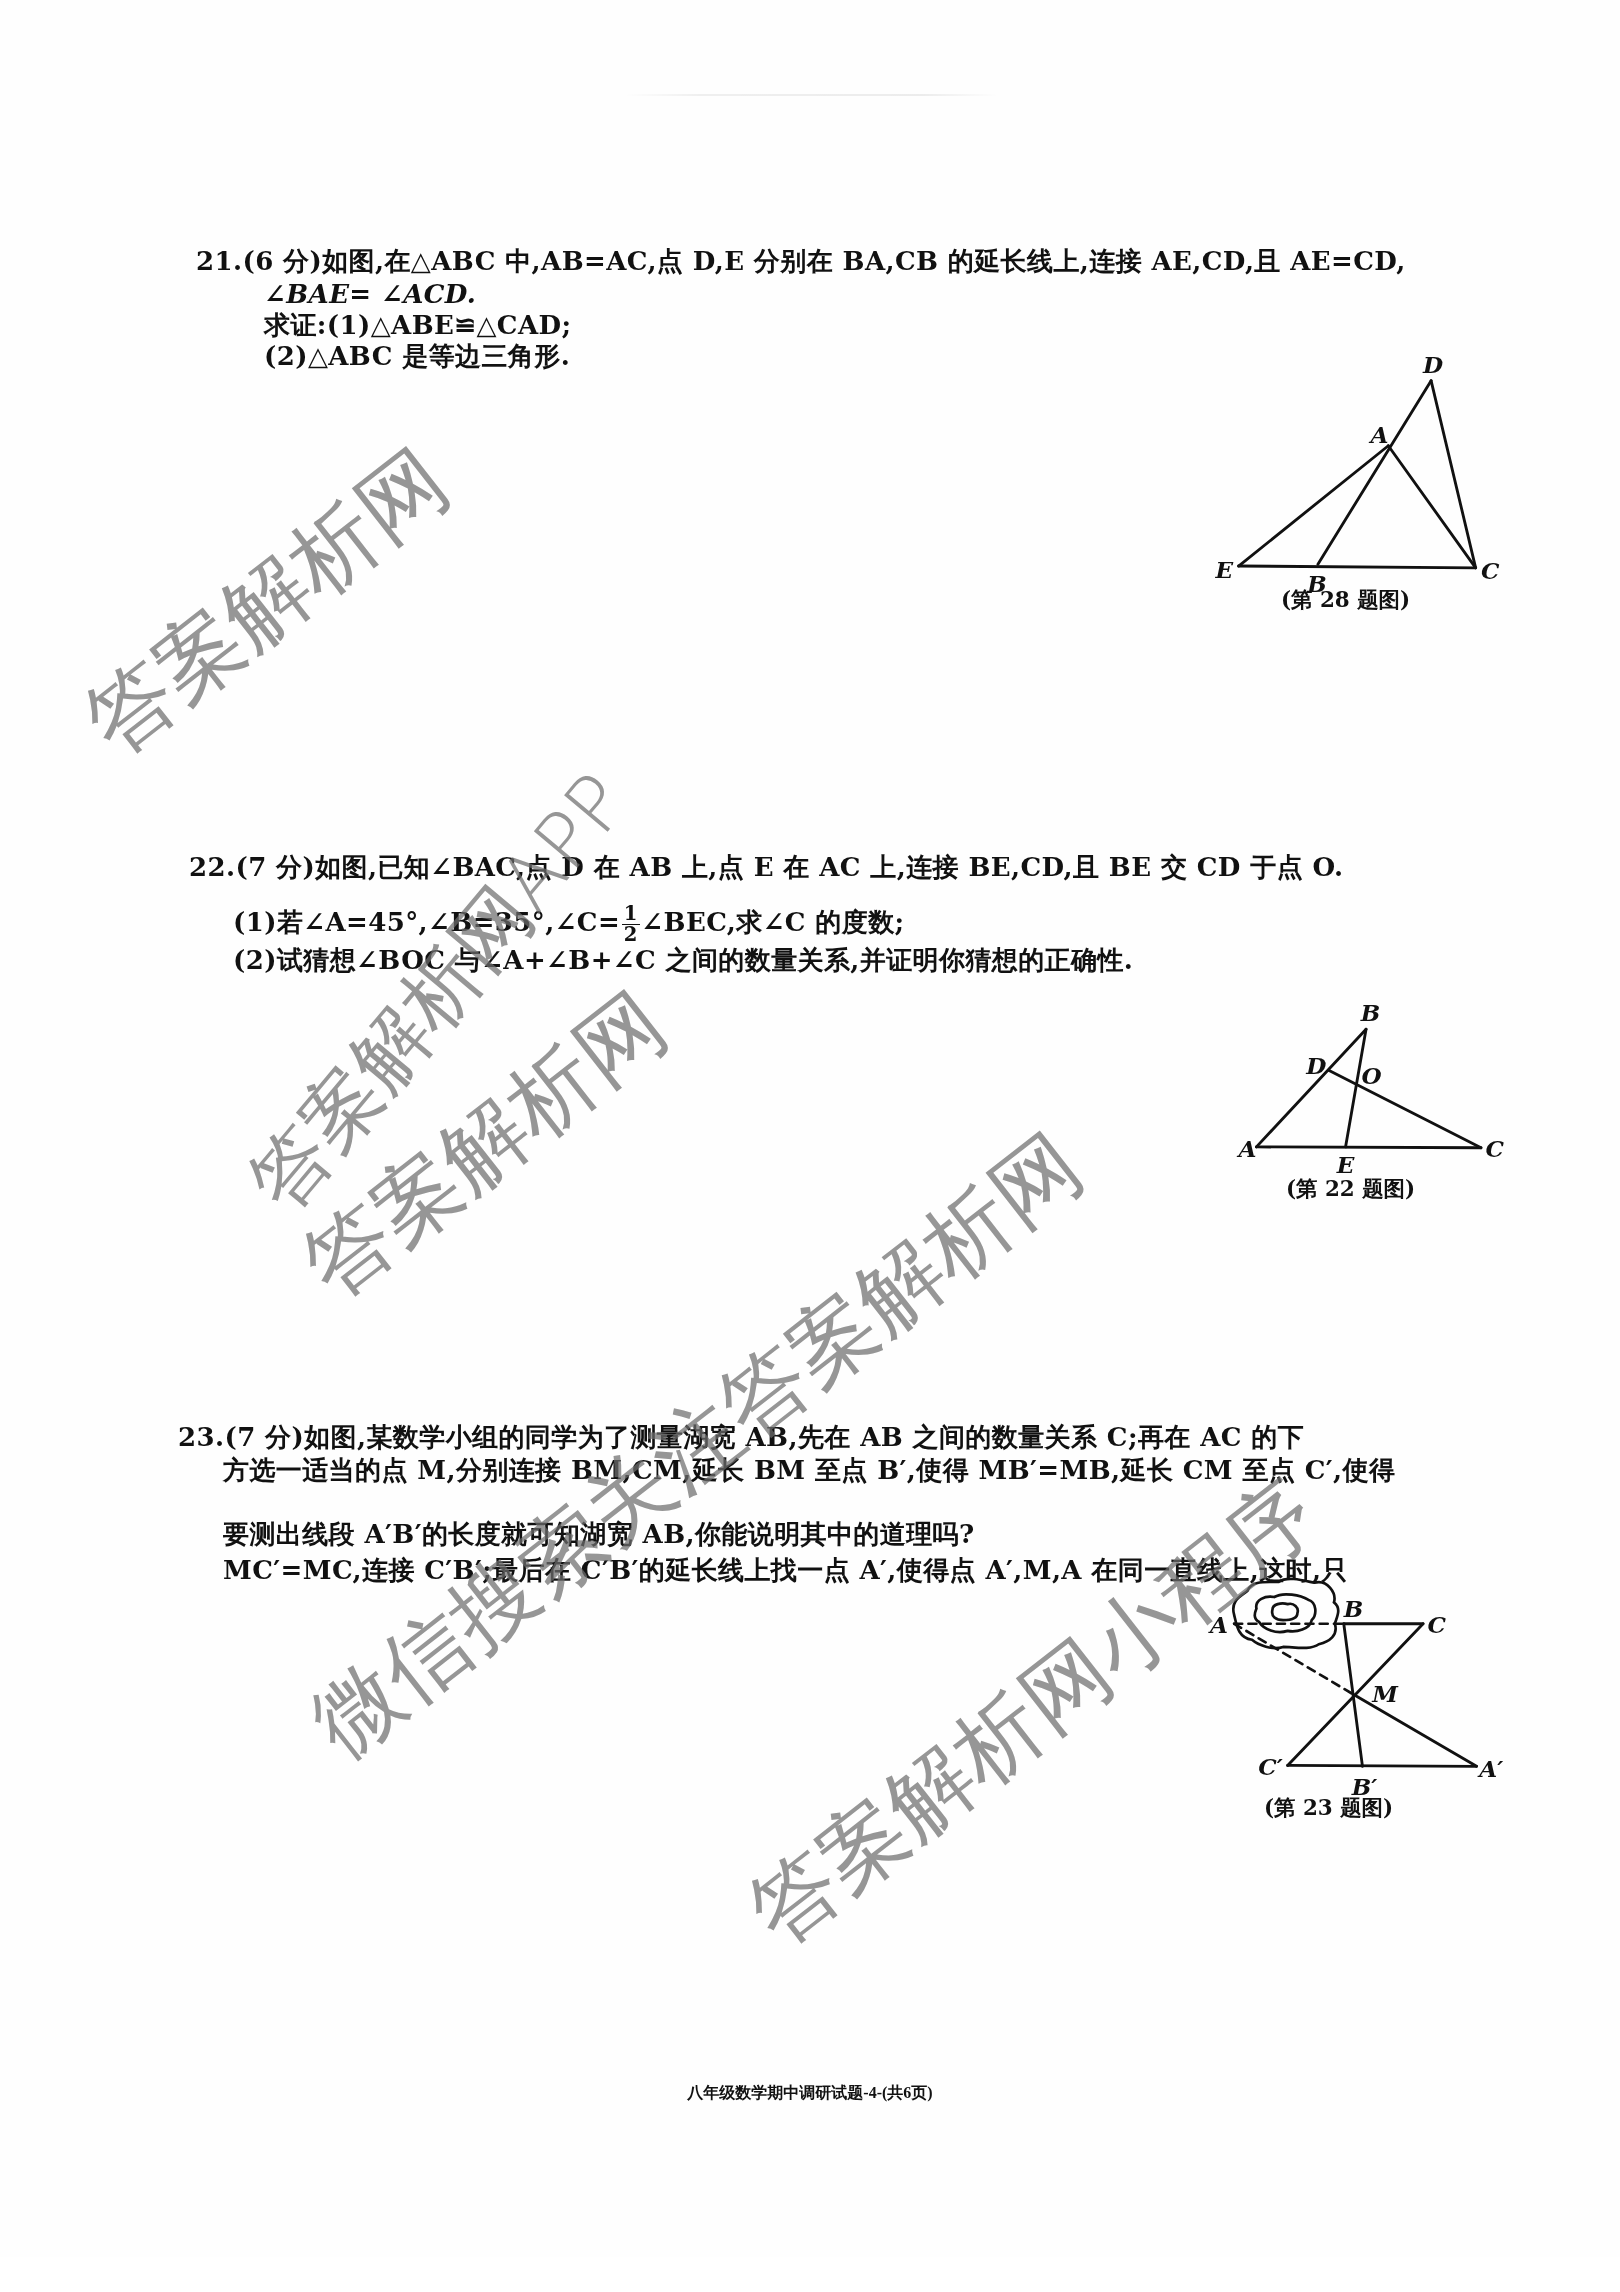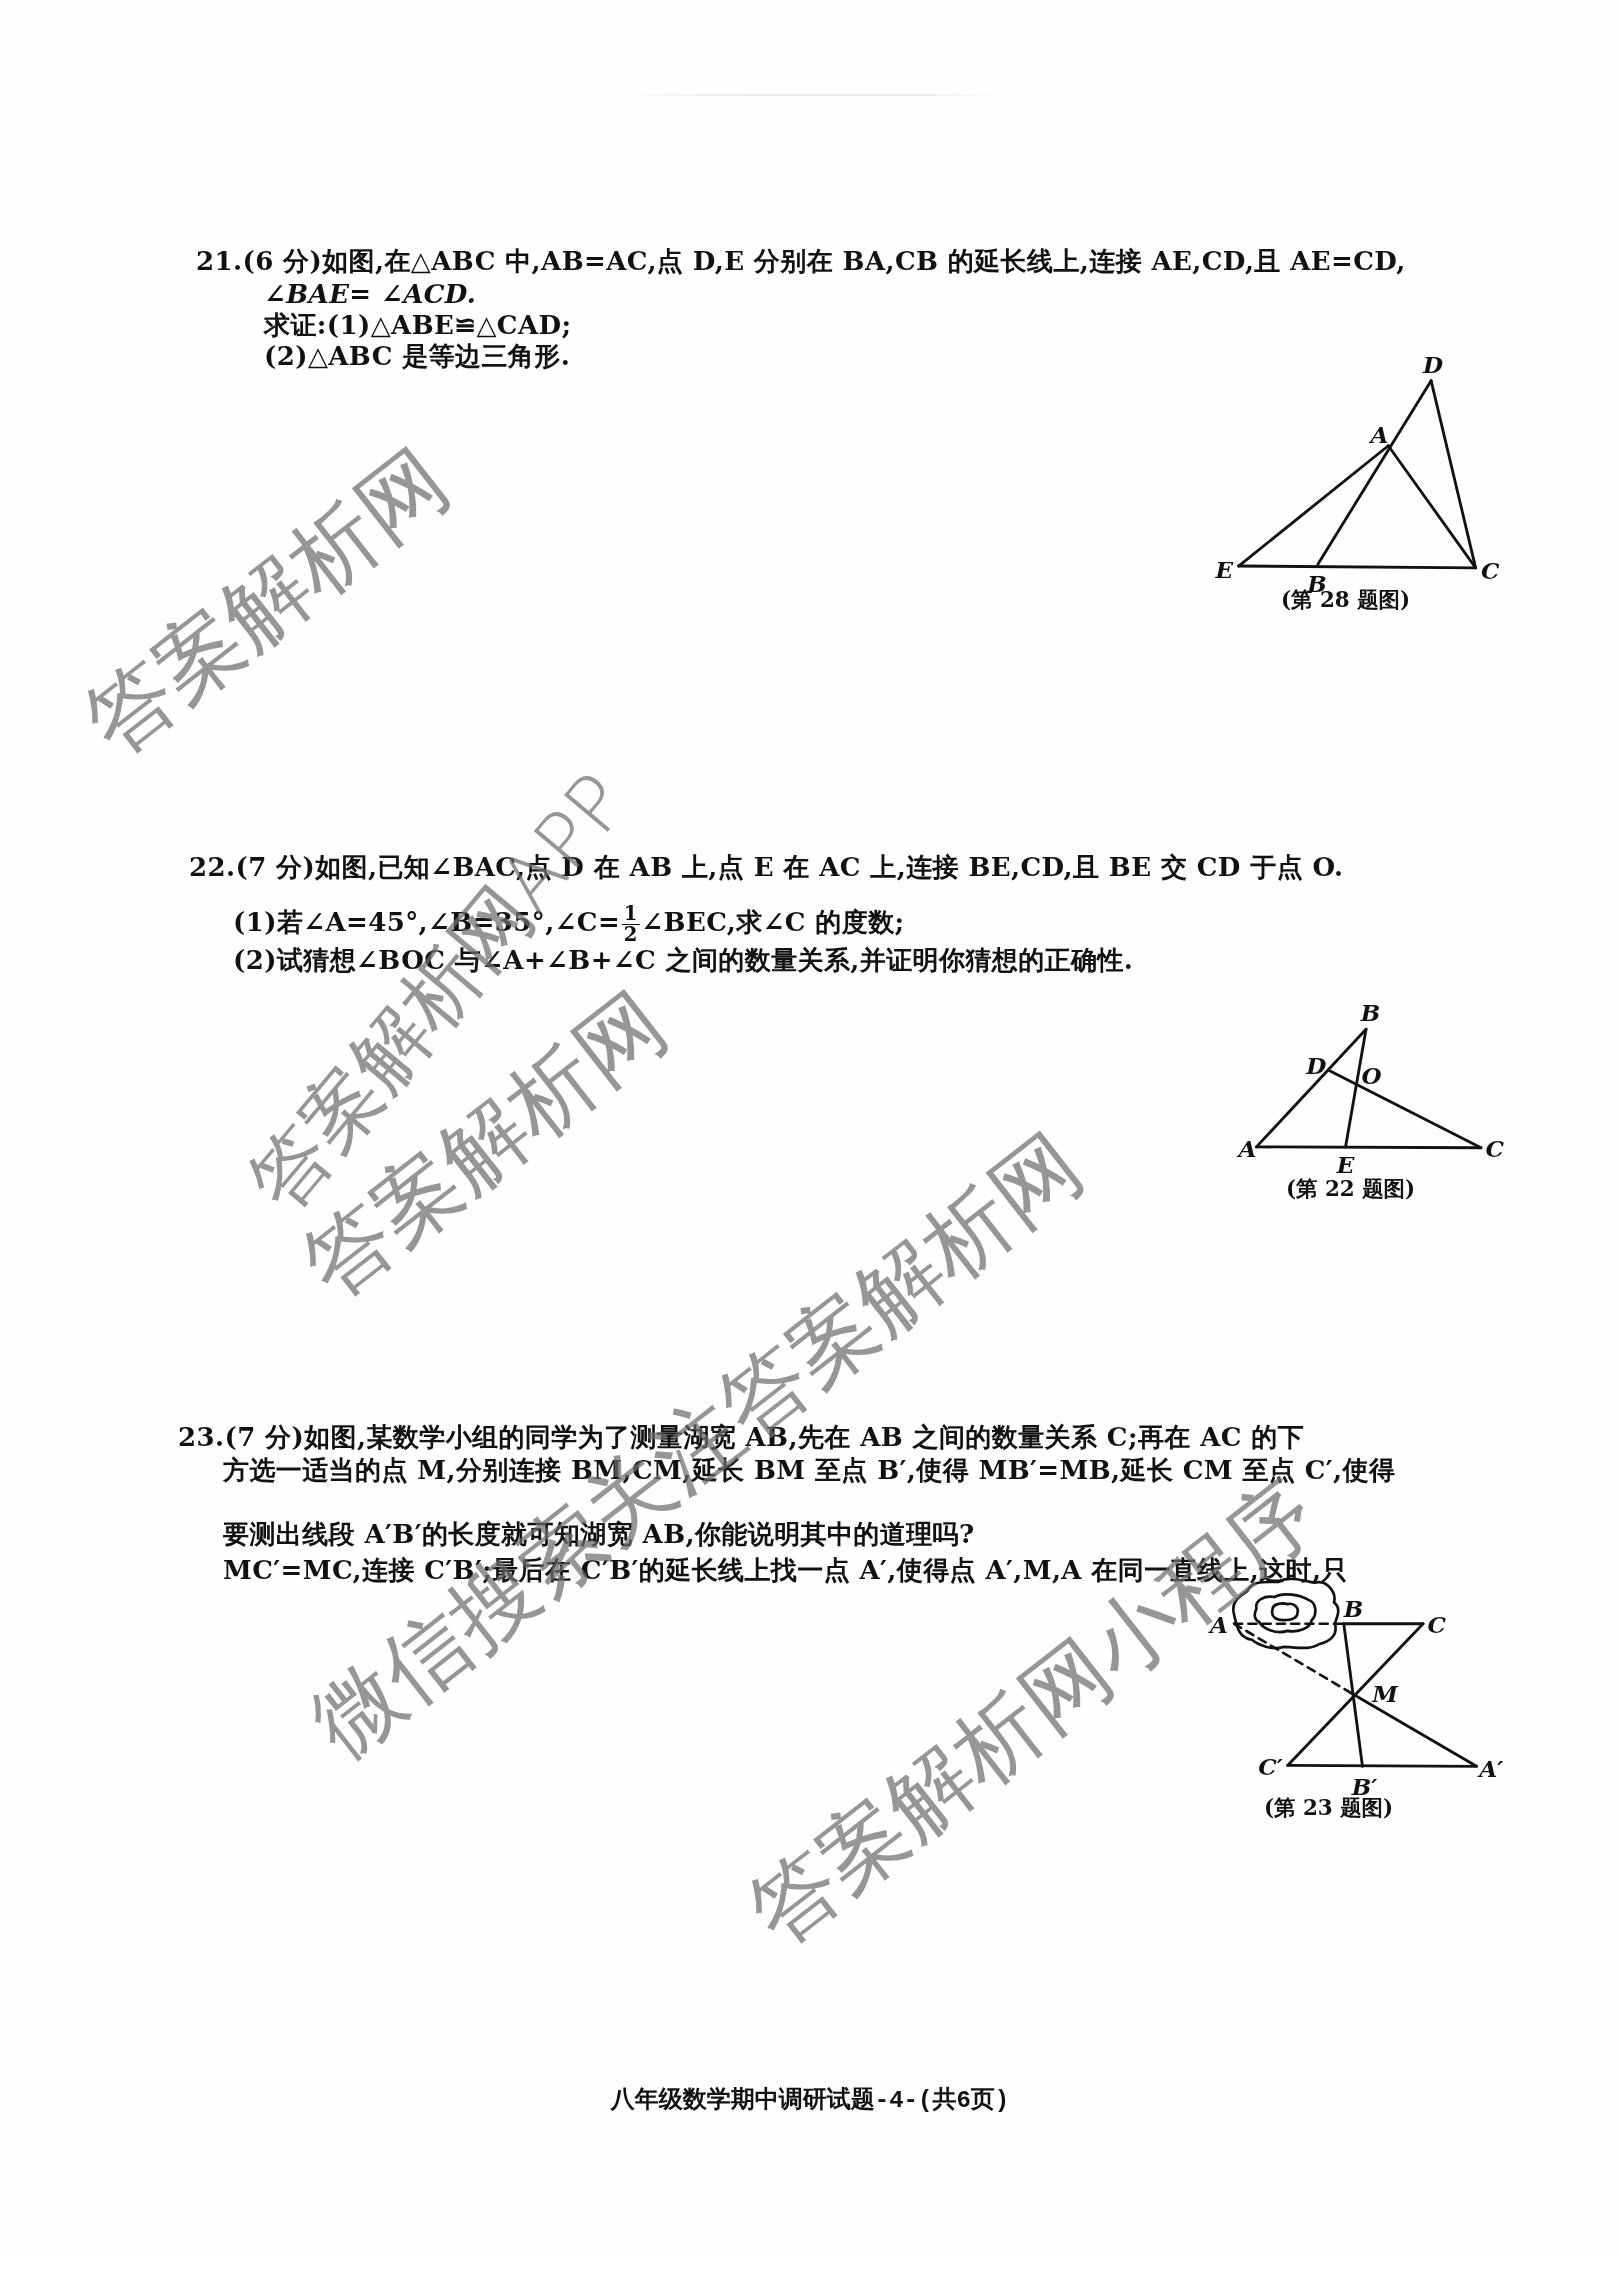--- a/index.html
+++ b/index.html
@@ -10,22 +10,22 @@
               background: linear-gradient(90deg, rgba(0,0,0,0) 0%, rgba(0,0,0,0.06) 20%, rgba(0,0,0,0.07) 80%, rgba(0,0,0,0) 100%); }
   .line { position: absolute; white-space: nowrap; font-size: 26px; font-weight: bold; line-height: 32px;
           letter-spacing: 0.4px; }
   .frac { display: inline-block; vertical-align: middle; text-align: center; font-size: 19.6px; line-height: 19.6px; margin: 0 1.8px; }
   .frac span { display: block; }
   .frac .num { border-bottom: 1.8px solid #111; padding: 0 1.8px; }
   .caption { position: absolute; font-size: 21.4px; font-weight: bold; white-space: nowrap; }
   .figure { position: absolute; }
   .figure svg { overflow: visible; }
   .pt { font-family: "DejaVu Serif", "Liberation Serif", serif; font-style: italic; font-weight: bold; font-size: 26px; fill: #111; }
-  .footer { position: absolute; left: 0; width: 1620px; top: 2083px; text-align: center; font-size: 24px; font-weight: bold;
-            font-family: Liberation Mono, monospace; }
+  .footer { position: absolute; left: 0; width: 1620px; top: 2083px; text-align: center; font-size: 16px; font-weight: bold;
+            font-family: Liberation Serif, serif; }
   .wm { position: absolute; color: rgba(110,110,110,0.72); font-family: "DejaVu Sans", "Liberation Sans", sans-serif;
         font-weight: 200; white-space: nowrap; transform-origin: left bottom; pointer-events: none; }
 </style>
 </head>
 <body>
 
 <div class="page">
   <div class="top-rule"></div>
 
   <section>

